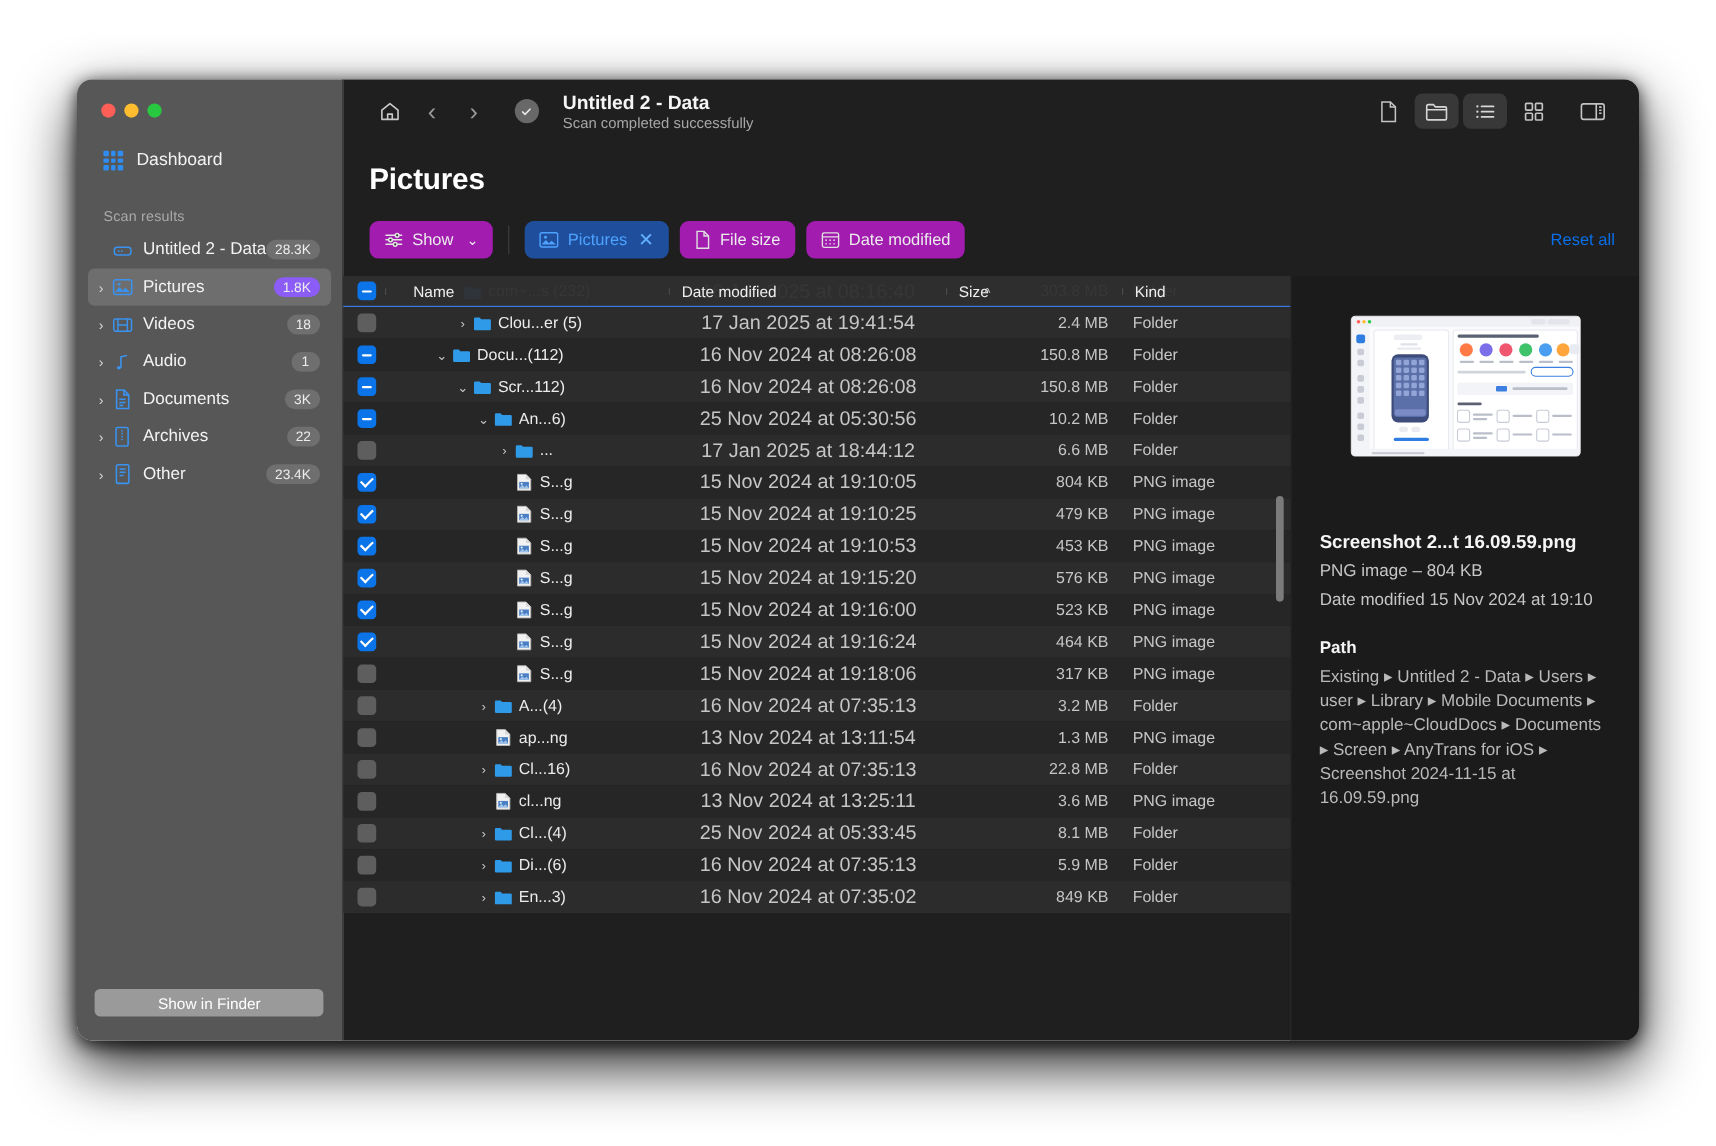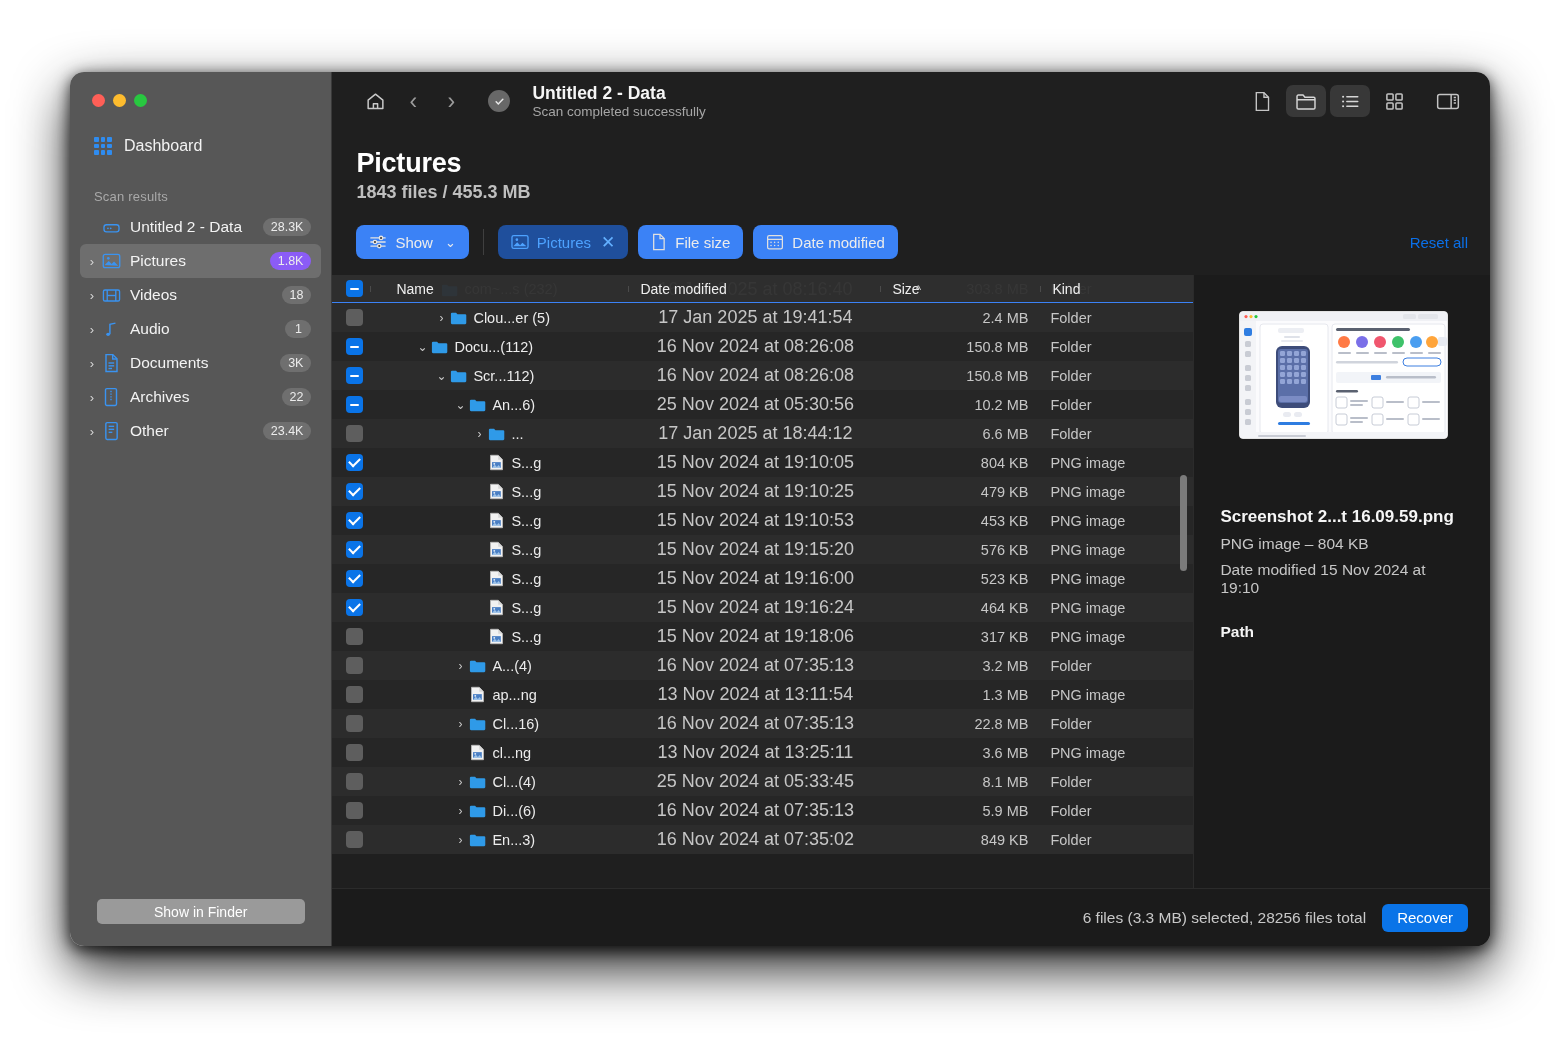--- a/index.html
+++ b/index.html
@@ -108,21 +108,21 @@
     padding: 0 10px; background:#242424;
   }
   .search-ph { color:#8f8f8f; font-size:14.5px; }
 
   .page-head { padding: 18px 0 0 24px; }
   .page-title { color:#ffffff; font-size:27px; font-weight:bold; letter-spacing:-.2px; }
   .page-sub { color:#bfbfbf; font-size:18px; font-weight:bold; margin-top: 3px; }
 
   .filters { display:flex; align-items:center; gap:10px; padding: 22px 22px 0 24px; }
   .chip {
-    height: 34px; border-radius:8px; background:#3b82f6;
+    height: 34px; border-radius:8px; background:#a21caf;
     display:flex; align-items:center; gap:8px;
     padding: 0 13px; color:#ececec; font-size:15px; white-space:nowrap;
   }
   .chip.blue { background:#1f4f9c; color:#4da2ff; }
   .chip.blue .chip-x { color:#63b0ff; font-size:17px; margin-left:2px; }
   .divider-v { width:1px; height:26px; background:#3f3f3f; margin:0 4px; }
   .reset { margin-left:auto; color:#0a6fe8; font-size:15px; }
 
   
   .table-area { flex:1 1 auto; display:flex; min-height:0; margin-top: 16px; }
@@ -390,21 +390,20 @@
               <line x1="19.2" y1="8.6" x2="21.6" y2="8.6"></line>
               <line x1="19.2" y1="11.6" x2="21.6" y2="11.6"></line>
             </svg>
           </span>
 
         </div>
       </div>
 
       <div class="page-head">
         <div class="page-title">Pictures</div>
-        <div class="page-sub">1843 files / 455.3 MB</div>
       </div>
 
       <div class="filters">
         <div class="chip">
           <svg width="18" height="16" viewBox="0 0 20 18" fill="none" stroke="#e4e4e4" stroke-width="1.5" stroke-linecap="round">
             <line x1="2" y1="4.4" x2="18" y2="4.4"></line>
               <line x1="2" y1="9" x2="18" y2="9"></line>
               <line x1="2" y1="13.6" x2="18" y2="13.6"></line>
             <circle cx="13.4" cy="4.4" r="1.9" fill="#343434"></circle>
               <circle cx="6.6" cy="9" r="1.9" fill="#343434"></circle>
@@ -984,22 +983,19 @@
                 <rect x="0" y="120" width="209" height="8" fill="#f3f4f7"></rect>
                 <rect x="18" y="123" width="48" height="2" rx="1" fill="#c9ccd4"></rect>
               </svg>
             </div>
           </div>
 
           <div class="det-name">Screenshot 2...t 16.09.59.png</div>
           <div class="det-line">PNG image – 804 KB</div>
           <div class="det-line">Date modified 15 Nov 2024 at 19:10</div>
           <div class="det-path-h">Path</div>
+          <div class="det-path">Existing ▸ Untitled 2 - Data ▸ Users ▸ user ▸ Library ▸ Mobile Documents ▸ com~apple~CloudDocs ▸ Documents ▸ Screen ▸ AnyTrans for iOS ▸ Screenshot 2024-11-15 at 16.09.59.png</div>
         </aside>
       </div>
 
-      <div class="statusbar">
-        <span class="status-text">6 files (3.3 MB) selected, 28256 files total</span>
-        <button class="recover-btn">Recover</button>
-      </div>
     </section>
   </div>
 </div>
 
 </body></html>

